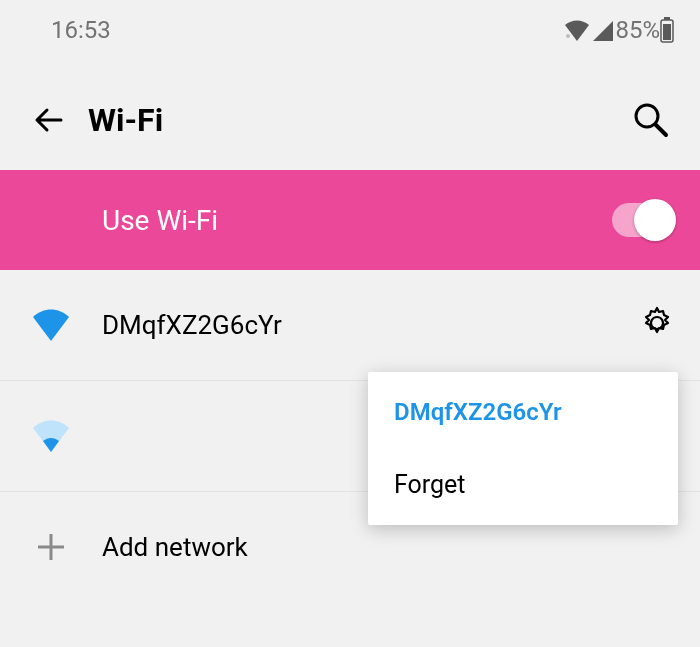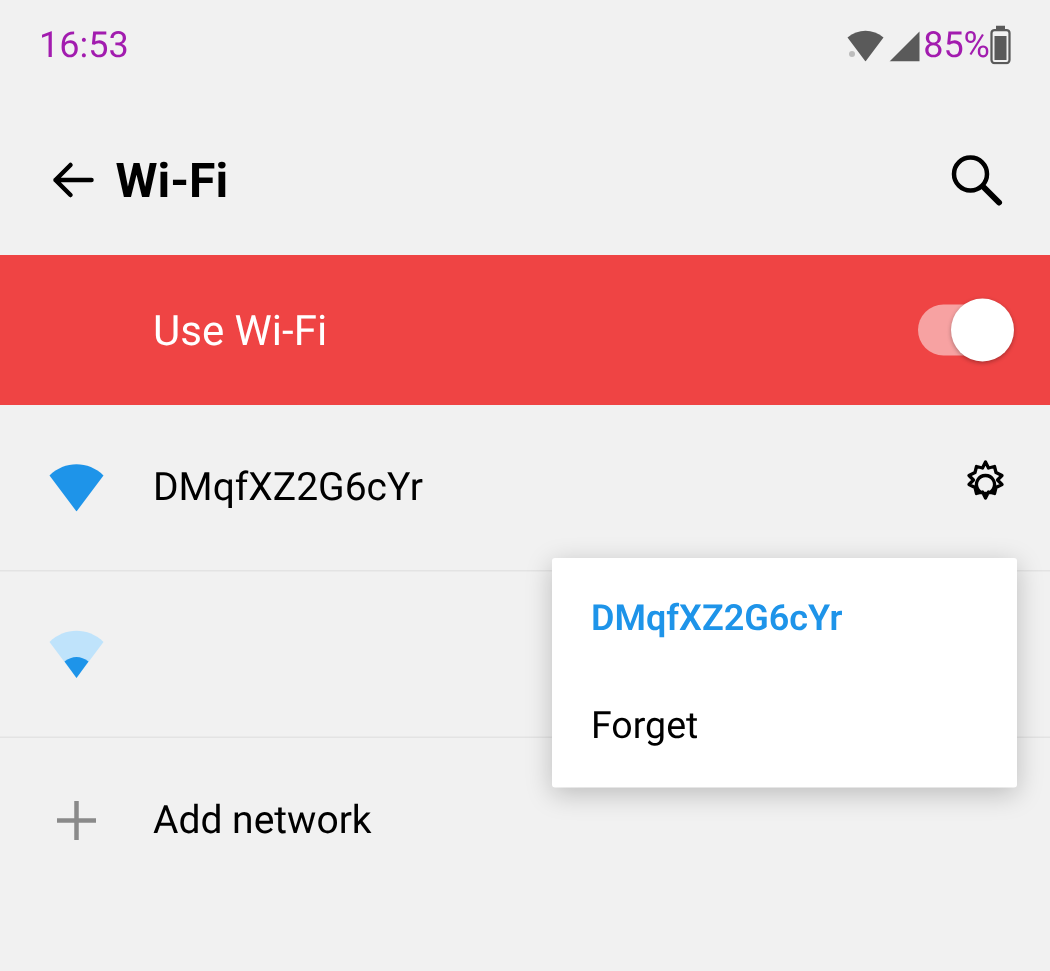--- a/index.html
+++ b/index.html
@@ -1,24 +1,24 @@
 <!DOCTYPE html>
 <html><head>
 <meta charset="utf-8">
 <style>
   html,body{margin:0;padding:0;font-family:-apple-system,BlinkMacSystemFont,"Segoe UI",Roboto,sans-serif;background:#f1f1f1;}
   .screen{width:700px;height:647px;position:relative;overflow:hidden;background:#f1f1f1;}
-  .status-bar{height:60px;display:flex;align-items:center;justify-content:space-between;padding:0 26px;color:#a21caf;font-size:24px;}
+  .status-bar{height:60px;display:flex;align-items:center;justify-content:space-between;padding:0 26px;color:#737373;font-size:24px;margin-left:25px;}
   .status-right{display:flex;align-items:center;gap:0;}
   .status-right svg{display:block;}
   .header{height:100px;display:flex;align-items:center;padding:0 26px;margin-top:10px;}
   .back{width:46px;height:46px;display:flex;align-items:center;justify-content:center;}
-  .title{font-size:32px;font-weight:700;color:#000;margin-left:5px;}
+  .title{font-size:32px;font-weight:700;color:#000;margin-left:16px;}
   .search{margin-left:auto;width:46px;height:46px;display:flex;align-items:center;justify-content:center;}
-  .toggle-row{background:#ef4444;height:100px;display:flex;align-items:center;padding:0 26px 0 102px;color:#fff;font-size:28px;}
+  .toggle-row{background:#ec4899;height:100px;display:flex;align-items:center;padding:0 26px 0 102px;color:#fff;font-size:28px;}
   .switch{margin-left:auto;width:62px;height:34px;border-radius:17px;background:rgba(255,255,255,.5);position:relative;}
   .switch .knob{position:absolute;right:-2px;top:-4px;width:42px;height:42px;border-radius:50%;background:#fff;box-shadow:0 1px 3px rgba(0,0,0,.3);}
   .list{background:#f1f1f1;}
   .row{display:flex;align-items:center;padding:20px 26px;border-bottom:1px solid #e3e3e3;min-height:70px;}
   .row .icon{width:50px;display:flex;justify-content:center;}
   .row .content{margin-left:26px;display:flex;flex-direction:column;}
   .row .name{font-size:26px;color:#000;}
   .row .status{font-size:20px;color:#8a8a8a;margin-top:4px;}
   .row .gear{margin-left:auto;}
   .popup{position:absolute;left:368px;top:372px;width:310px;background:#fff;box-shadow:0 4px 18px rgba(0,0,0,.22);border-radius:2px;}

